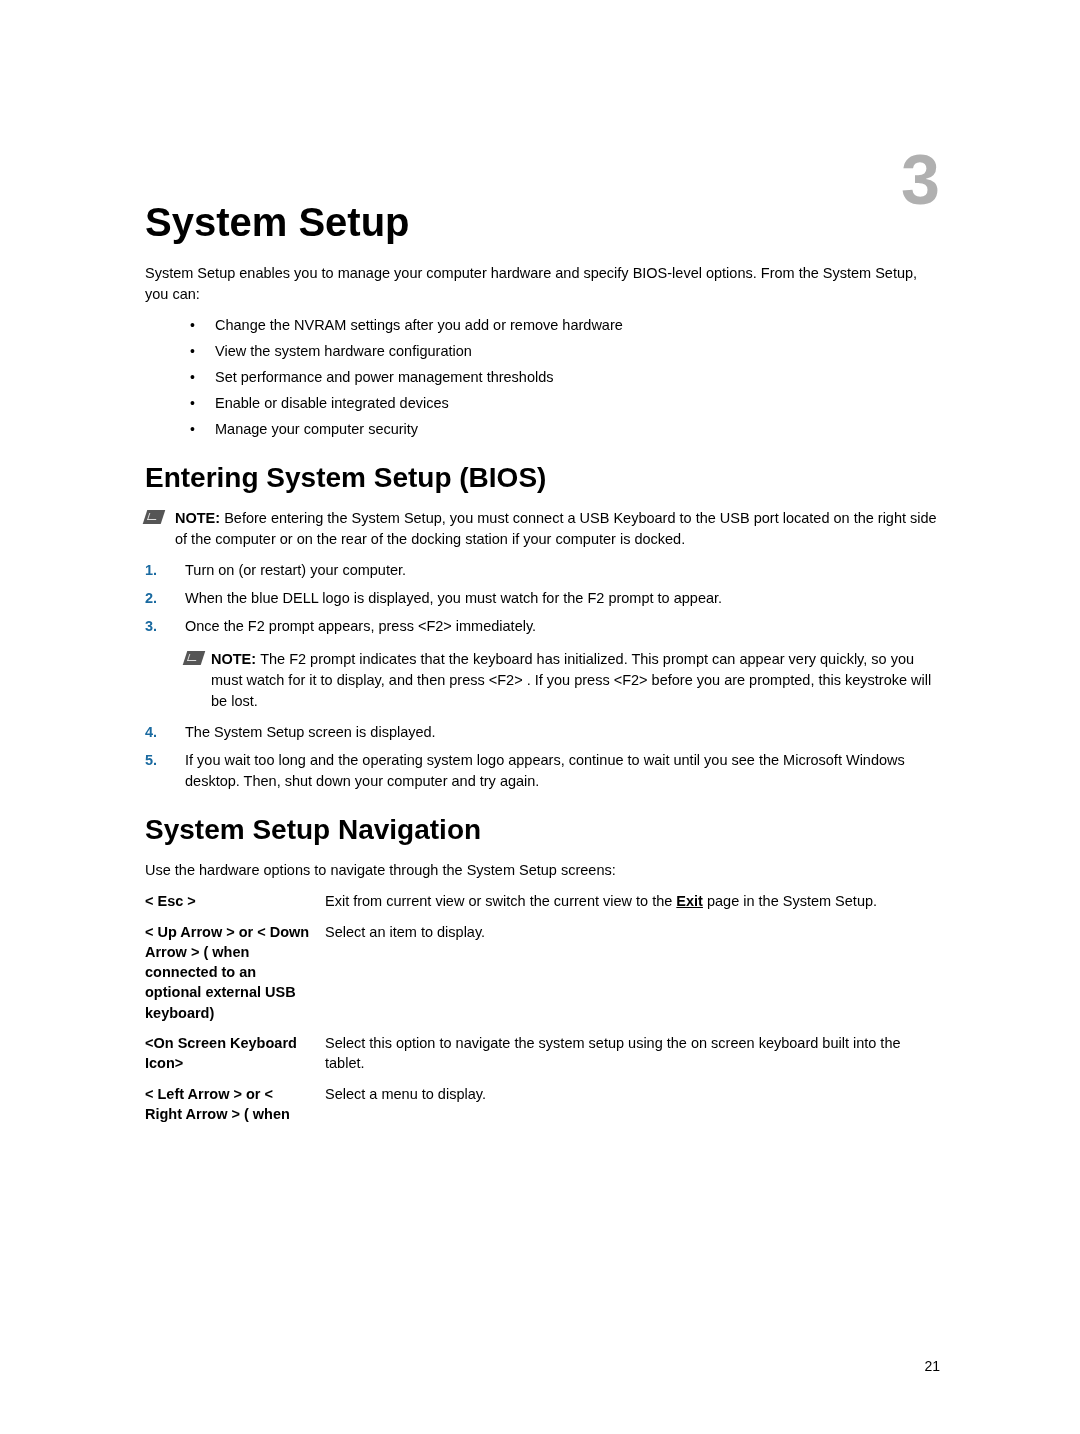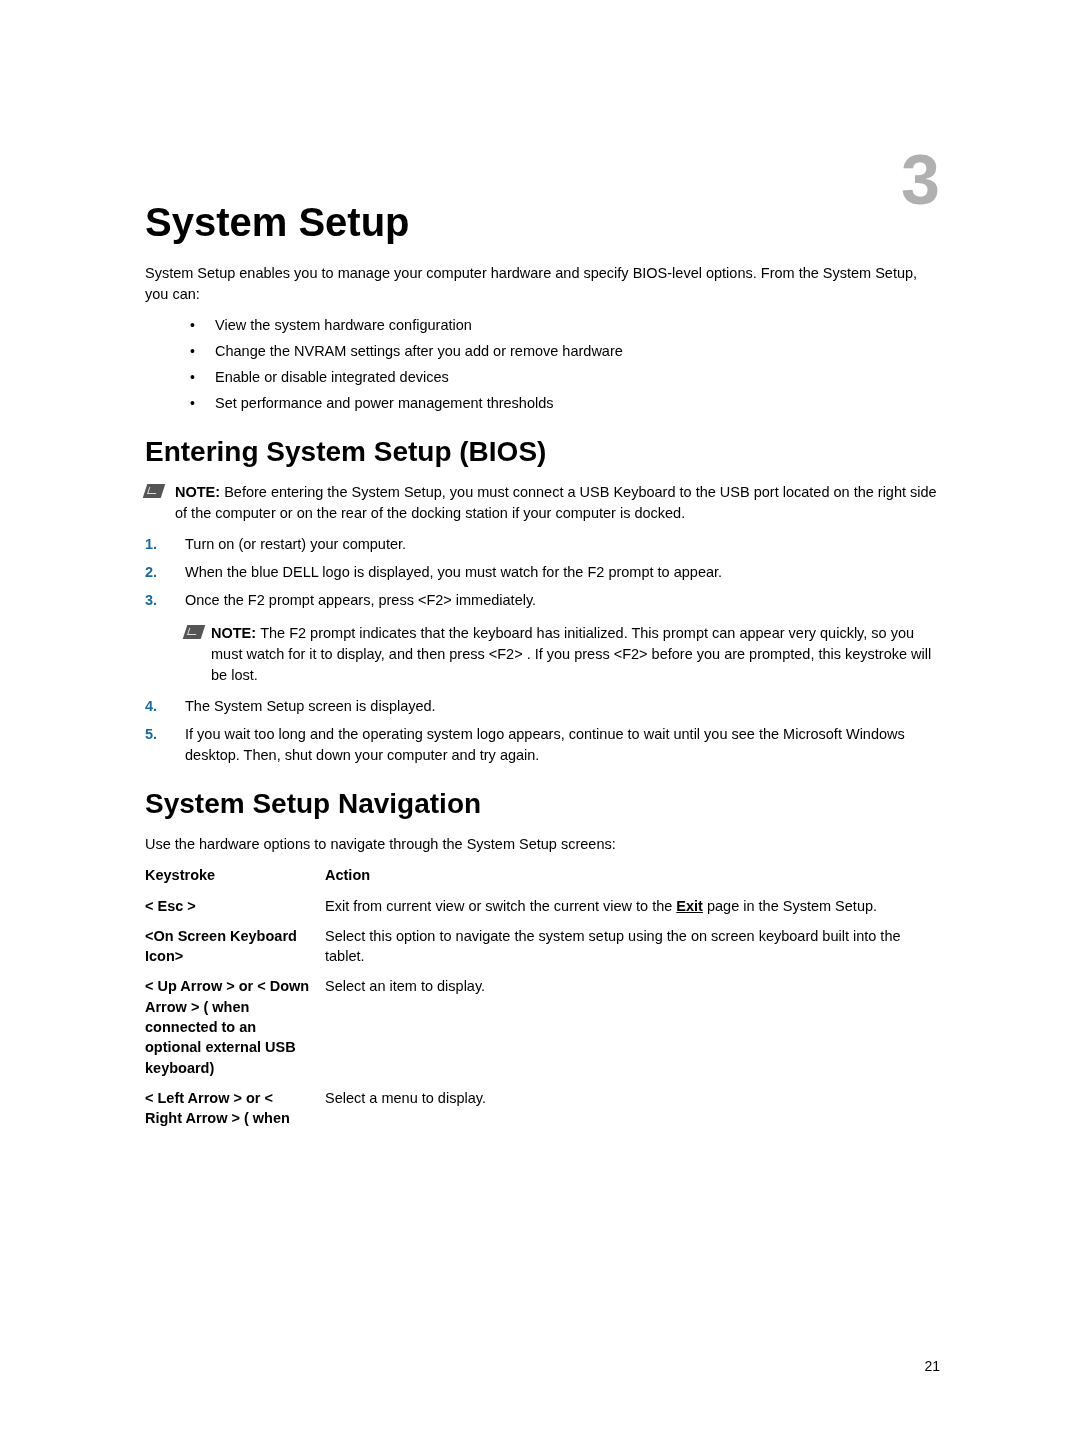--- a/index.html
+++ b/index.html
@@ -139,24 +139,25 @@
 </head>
 <body>
 
 <div class="chapter-num">3</div>
 
 <h1>System Setup</h1>
 
 <p>System Setup enables you to manage your computer hardware and specify BIOS-level options. From the System Setup, you can:</p>
 
 <ul class="bullets">
+  <li>Change the NVRAM settings after you add or remove hardware</li>
   <li>View the system hardware configuration</li>
-  <li>Change the NVRAM settings after you add or remove hardware</li>
+  <li>Set performance and power management thresholds</li>
   <li>Enable or disable integrated devices</li>
-  <li>Set performance and power management thresholds</li>
+  <li>Manage your computer security</li>
 </ul>
 
 <h2>Entering System Setup (BIOS)</h2>
 
 <div class="note-block">
   <div class="note-icon"></div>
   <div class="note-text">
     <span class="note-label">NOTE: </span><span>Before entering the System Setup, you must connect a USB Keyboard to the USB port located on the right side of the computer or on the rear of the docking station if your computer is docked.</span>
   </div>
 </div>
@@ -177,41 +178,37 @@
 <ol class="steps">
   <li><span class="num">4.</span><span>The System Setup screen is displayed.</span></li>
   <li><span class="num">5.</span><span>If you wait too long and the operating system logo appears, continue to wait until you see the Microsoft Windows desktop. Then, shut down your computer and try again.</span></li>
 </ol>
 
 <h2>System Setup Navigation</h2>
 
 <p>Use the hardware options to navigate through the System Setup screens:</p>
 
 <div class="nav-table">
-  <div class="nav-row nav-header">
-    <div class="nav-key">Keystroke</div>
-    <div class="nav-action">Action</div>
-  </div>
 
   <div class="nav-row">
     <div class="nav-key">&lt; Esc &gt;</div>
     <div class="nav-action">
       <span>Exit from current view or switch the current view to the </span><span class="bold">Exit</span><span> page in the System Setup.</span>
     </div>
   </div>
 
   <div class="nav-row">
+    <div class="nav-key">&lt; Up Arrow &gt; or &lt; Down Arrow &gt; ( when connected to an optional external USB keyboard)</div>
+    <div class="nav-action">Select an item to display.</div>
+  </div>
+
+  <div class="nav-row">
     <div class="nav-key">&lt;On Screen Keyboard Icon&gt;</div>
     <div class="nav-action">Select this option to navigate the system setup using the on screen keyboard built into the tablet.</div>
   </div>
 
   <div class="nav-row">
-    <div class="nav-key">&lt; Up Arrow &gt; or &lt; Down Arrow &gt; ( when connected to an optional external USB keyboard)</div>
-    <div class="nav-action">Select an item to display.</div>
-  </div>
-
-  <div class="nav-row">
     <div class="nav-key">&lt; Left Arrow &gt; or &lt; Right Arrow &gt; ( when</div>
     <div class="nav-action">Select a menu to display.</div>
   </div>
 </div>
 
 <div class="page-num">21</div>
 
 </body></html>

